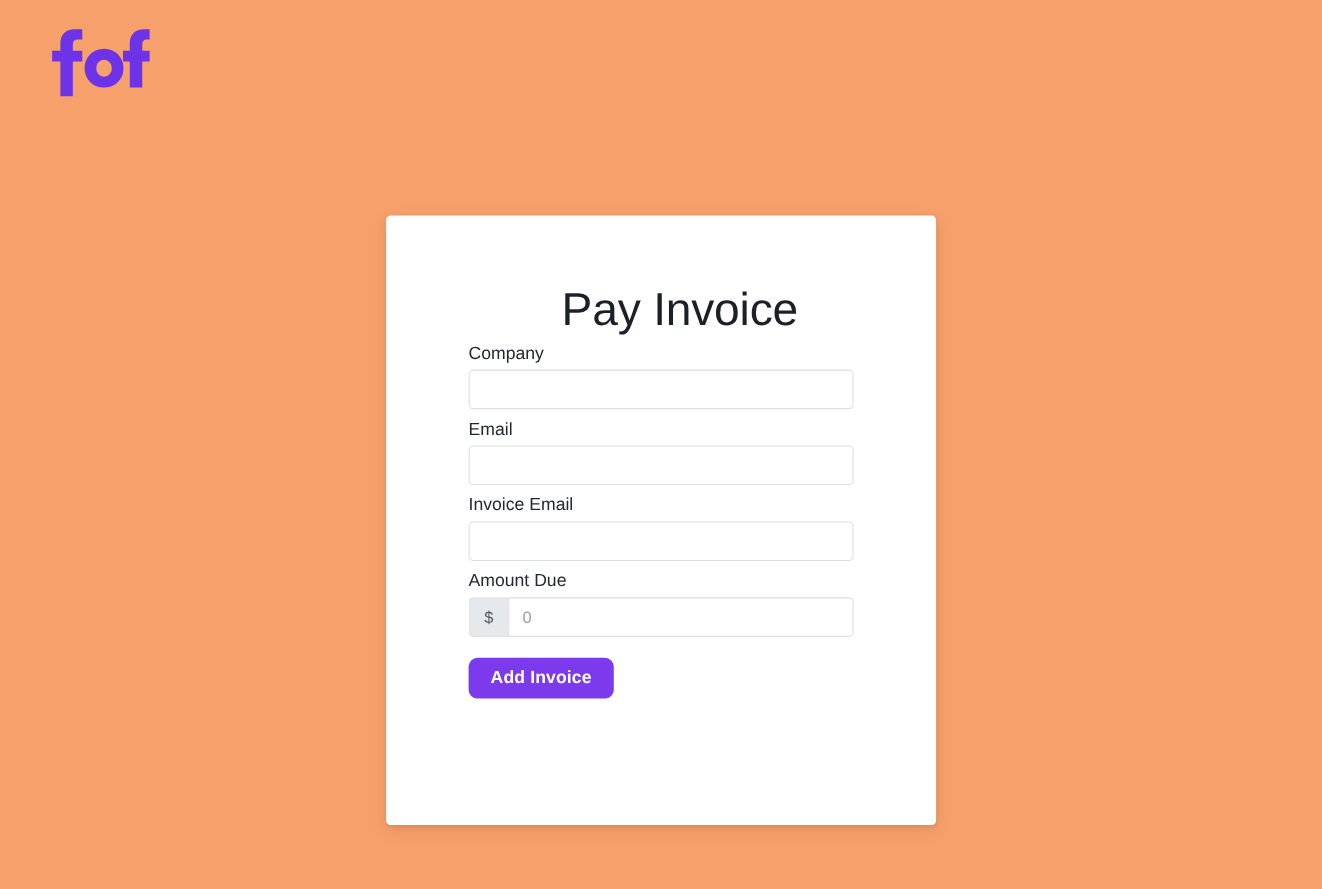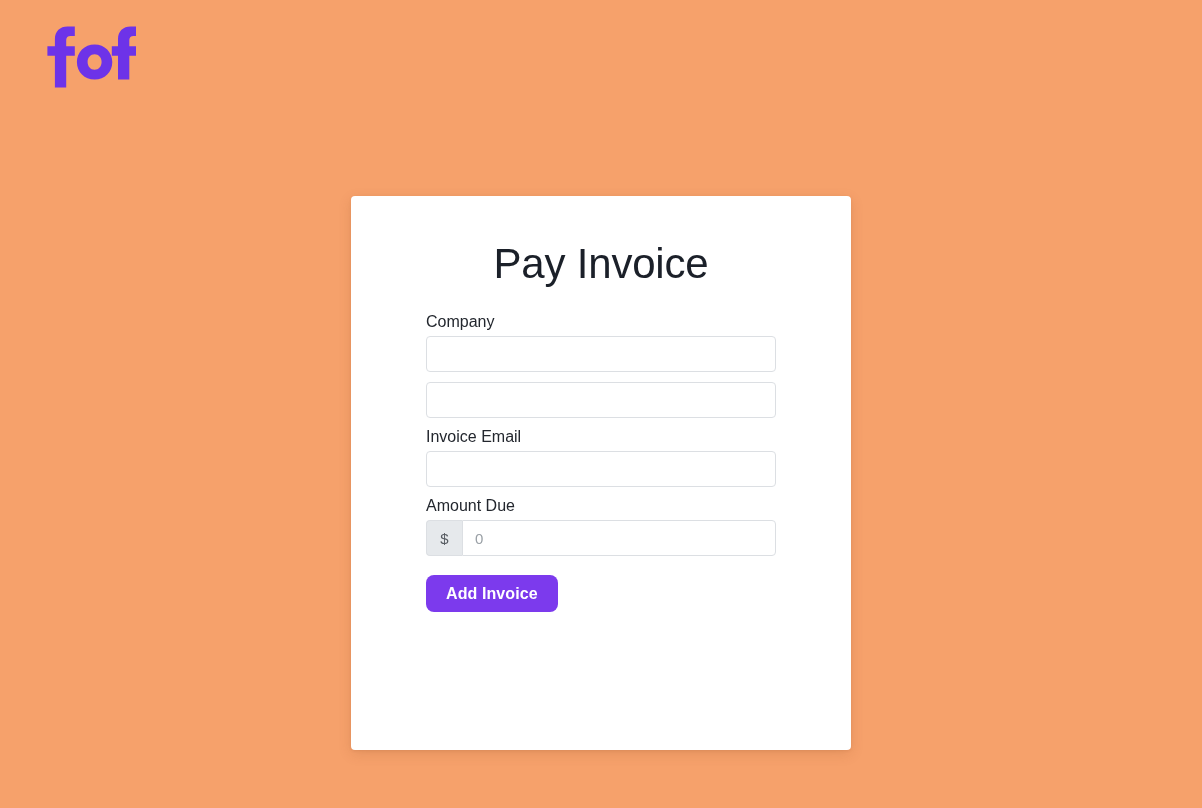--- a/index.html
+++ b/index.html
@@ -44,21 +44,21 @@
     position: absolute;
     left: 0;
     top: 45px;
     width: 100%;
     text-align: center;
     font-size: 42px;
     line-height: 1.1;
     font-weight: 400;
     color: #1b2029;
     letter-spacing: -0.2px;
-    margin: 0;
+    margin: 17px;
   }
 
   
   .form {
     position: absolute;
     left: 75px;
     top: 117px;
     width: 350px;
   }
 
@@ -154,20 +154,21 @@
   <h1 class="card-title">Pay Invoice</h1>
 
   <form class="form">
 
     <div class="field">
       <label class="field-label">Company</label>
       <input class="field-input" type="text" placeholder="" style="">
     </div>
 
     <div class="field">
+      <label class="field-label">Email</label>
       <input class="field-input" type="text" placeholder="" style="">
     </div>
 
     <div class="field">
       <label class="field-label">Invoice Email</label>
       <input class="field-input" type="text" placeholder="" style="">
     </div>
 
     <div class="field">
       <label class="field-label">Amount Due</label>

